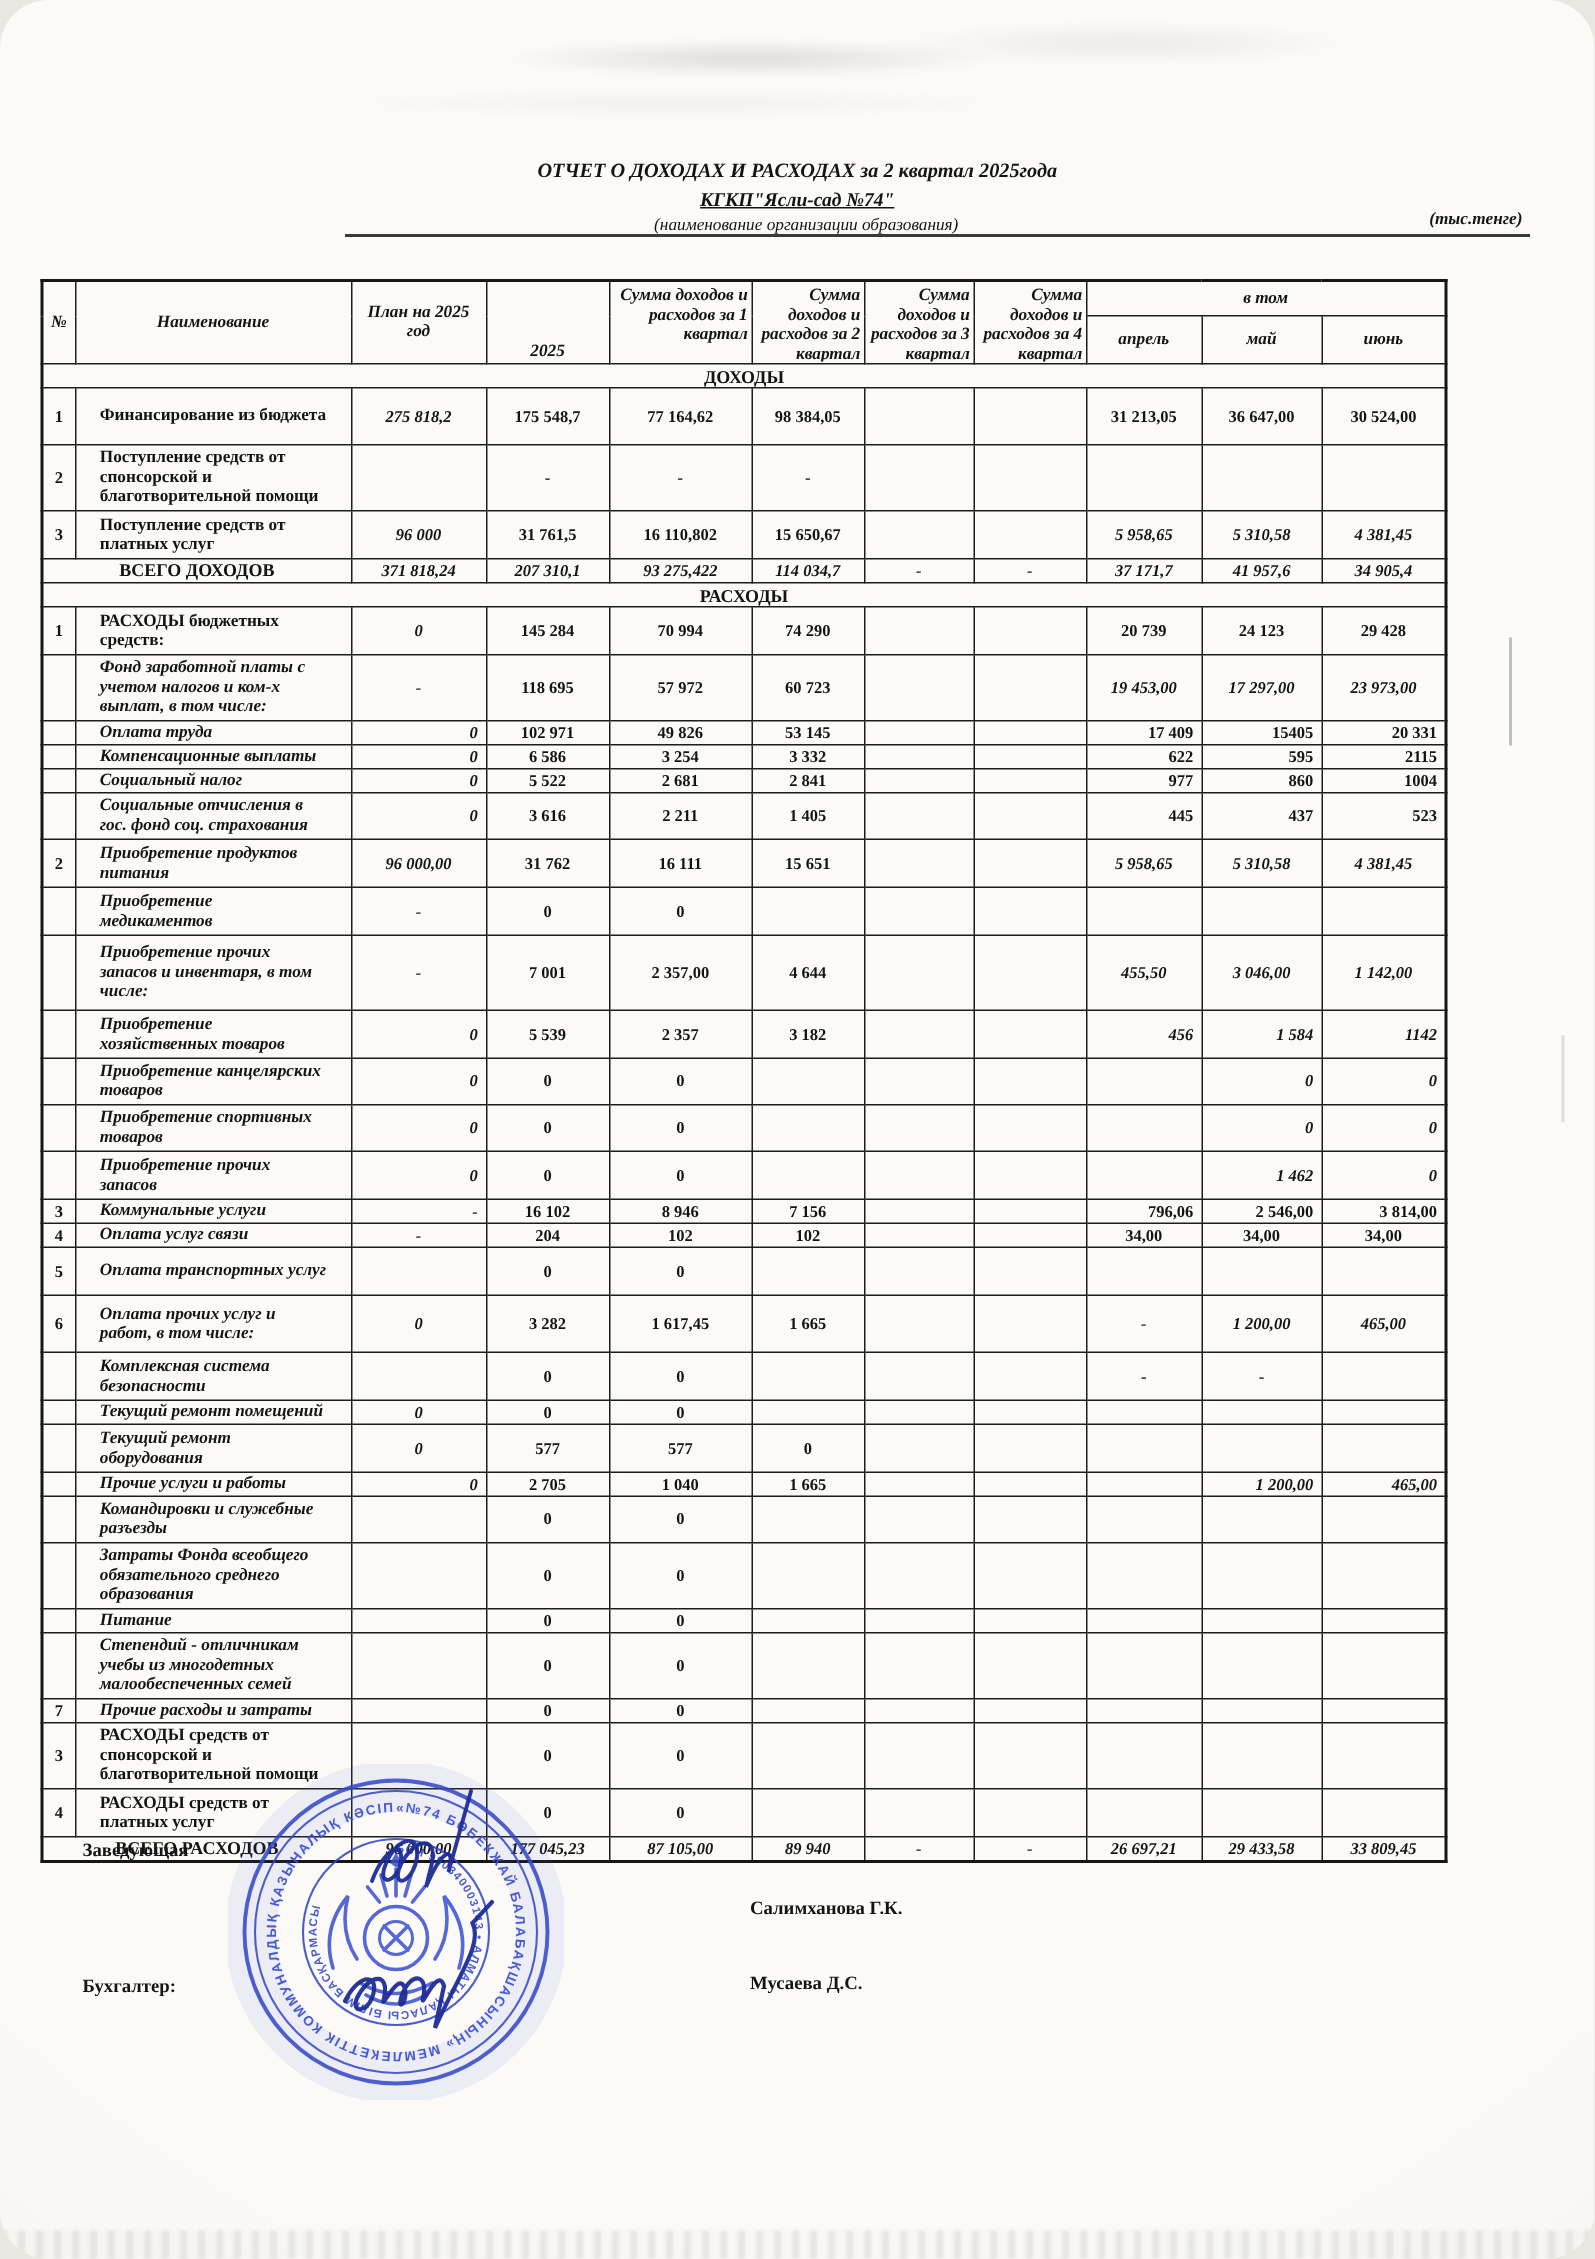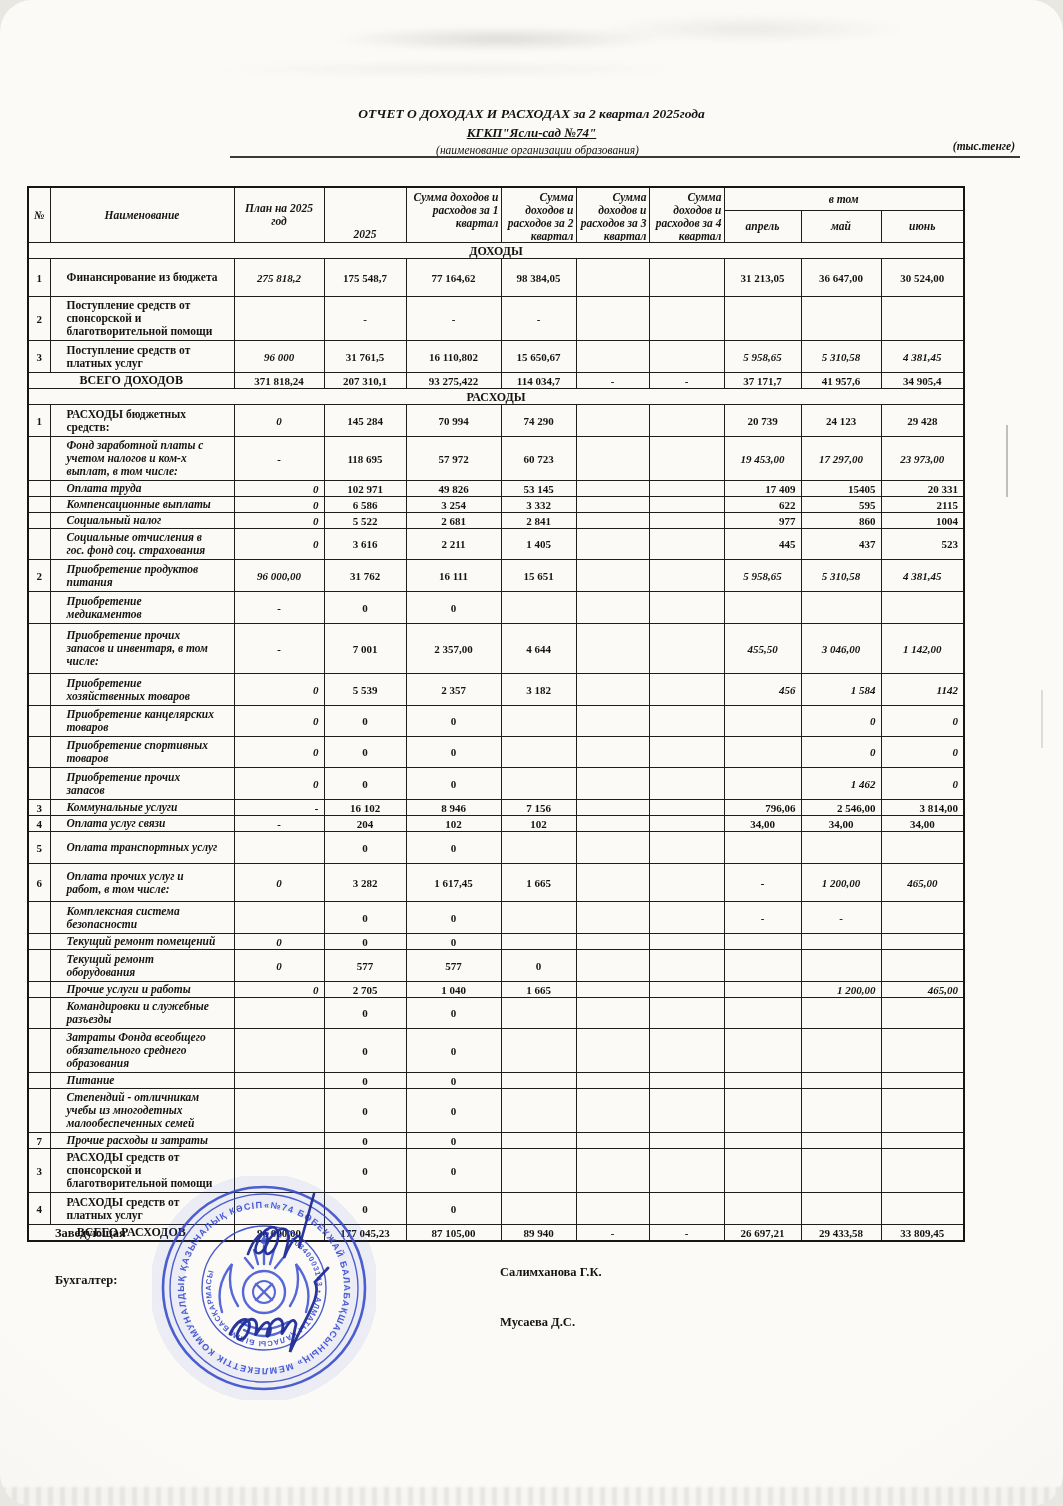--- a/index.html
+++ b/index.html
@@ -32,21 +32,21 @@
   .rep th .clip{height:50px;overflow:hidden;display:flex;flex-direction:column;justify-content:flex-start;padding-top:2px;text-align:right;}
   .rep th.plain{font-style:italic;}
   tr.sec td{font-style:normal;font-weight:bold;font-size:12px;text-align:center;height:15px;padding:0;line-height:14px;}
   td.numc{font-weight:bold;font-size:11px;text-align:center;vertical-align:middle;padding:0 1px;}
   td.lbl{font-weight:bold;font-size:11.5px;line-height:13px;padding:2px 16px;text-align:left;vertical-align:middle;}
   tr.bi td.lbl{font-style:italic;}
   td.v{font-weight:bold;font-size:11px;padding:2px 5px;text-align:center;vertical-align:middle;line-height:12px;}
   td.v.right{text-align:right;}
   td.v.it{font-style:italic;}
   tr.total td.lbl{text-align:center;font-style:normal;font-size:12px;}
-  tr.total td.v{}
+  tr.total td.v{font-style:italic;}
   tr.h15 td{height:15px;padding-top:0;padding-bottom:0;}
   tr.h28 td{height:27px;}
   tr.h34 td{height:33px;}
   tr.h46 td{height:45px;}
   
   .sig{position:absolute;font-weight:bold;font-size:12.5px;}
   
   .stampwrap{position:absolute;left:152px;top:1176px;width:224px;height:224px;}
 </style>
 </head>
@@ -541,21 +541,21 @@
           <td class="v">-</td>
           <td class="v">26 697,21</td>
           <td class="v">29 433,58</td>
           <td class="v">33 809,45</td>
         </tr>
       </tbody>
   </table>
 
   <div class="sig" style="left:55px;top:1226px;">Заведующая</div>
   <div class="sig" style="left:500px;top:1265px;">Салимханова Г.К.</div>
-  <div class="sig" style="left:55px;top:1273px;">Бухгалтер:</div>
+  <div class="sig" style="left:55px;top:1317px;">Бухгалтер:</div>
   <div class="sig" style="left:500px;top:1315px;">Мусаева Д.С.</div>
 
   <div class="stampwrap">
     <svg width="224" height="224" viewBox="0 0 224 224">
       <g opacity="0.88" fill="none" stroke="#3347c8">
         <circle cx="112" cy="112" r="101" stroke-width="2.6"></circle>
         <circle cx="112" cy="112" r="94" stroke-width="1.4"></circle>
         <circle cx="112" cy="112" r="62" stroke-width="1.4"></circle>
         <circle cx="112" cy="112" r="97" stroke="rgba(70,90,210,0.10)" stroke-width="34"></circle>
       </g>

